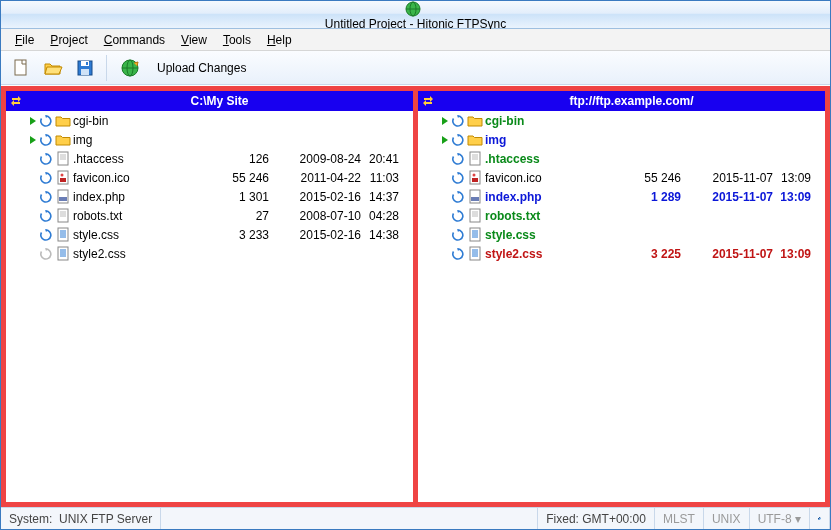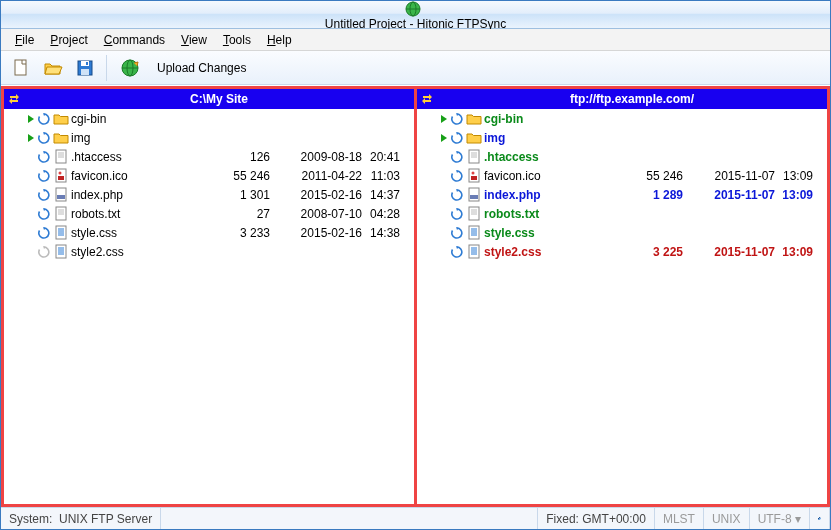--- a/index.html
+++ b/index.html
@@ -19,21 +19,21 @@
 .menu-item { padding: 2px 8px; cursor: default; }
 .menu-item .mn { text-decoration: underline; }
 
 .toolbar { height: 34px; background: linear-gradient(to bottom,#fafcff,#e9f1fb); border-bottom: 1px solid #c9d8ea; display:flex; align-items:center; padding: 2px 6px; gap: 4px; }
 .tb-btn { width: 28px; height: 28px; display:flex; align-items:center; justify-content:center; border:1px solid transparent; border-radius:3px; }
 .tb-sep { width:1px; height:26px; background:#c9d8ea; margin:0 3px; }
 .tb-upload { height:28px; display:flex; align-items:center; gap:16px; padding:0 10px 0 4px; border:1px solid transparent; border-radius:3px; }
 .tb-upload .lbl { }
 
 .panes { flex:1; display:flex; border-top:1px solid #fff; min-height:0; }
-.pane { flex:1; display:flex; flex-direction:column; border:3px solid #ef4444; margin:0; min-width:0; }
+.pane { flex:1; display:flex; flex-direction:column; border:5px solid #ef4444; margin:0; min-width:0; }
 .pane + .pane { border-left:none; }
 .pane-header { height:20px; background:#1a00ff; background: #1700f2; background: #1a0cf6; background: #1500f0; display:flex; align-items:center; color:#fff; font-weight:bold; }
 .pane-header { background: #160af2; }
 .pane-header { background: #1400e8; }
 .pane-header { background: #1405ef; }
 .pane-header { background: #1300dc; }
 .pane-header { background: #1800f0; }
 .ph-sync { width:20px; height:20px; display:flex; align-items:center; justify-content:center; background:#1800f0; }
 .ph-title { flex:1; text-align:center; }
 
@@ -210,21 +210,21 @@
             <span class="ic-file">
               <svg width="14" height="16" viewBox="0 0 14 16">
                 <rect x="2" y="1" width="10" height="13" fill="#fff" stroke="#888"></rect>
                 <line x1="4" y1="4" x2="10" y2="4" stroke="#bbb"></line>
                 <line x1="4" y1="6" x2="10" y2="6" stroke="#bbb"></line>
                 <line x1="4" y1="8" x2="10" y2="8" stroke="#bbb"></line>
               </svg>
             </span>
             <span class="name c-black">.htaccess</span>
             <span class="size c-black">126</span>
-            <span class="date c-black">2009-08-18</span>
+            <span class="date c-black">2009-08-24</span>
             <span class="time c-black">20:41</span>
           </div>
           <div class="row">
             <span class="ic-arrow"></span>
             <span class="ic-refresh">
               <svg width="12" height="12" viewBox="0 0 12 12">
                 <path d="M6 1 A5 5 0 1 1 1.5 3.5" fill="none" stroke="#2e7bd3" stroke-width="1.6"></path>
                 <polygon points="5,0 8,1 6,3" fill="#2e7bd3"></polygon>
               </svg>
             </span>

